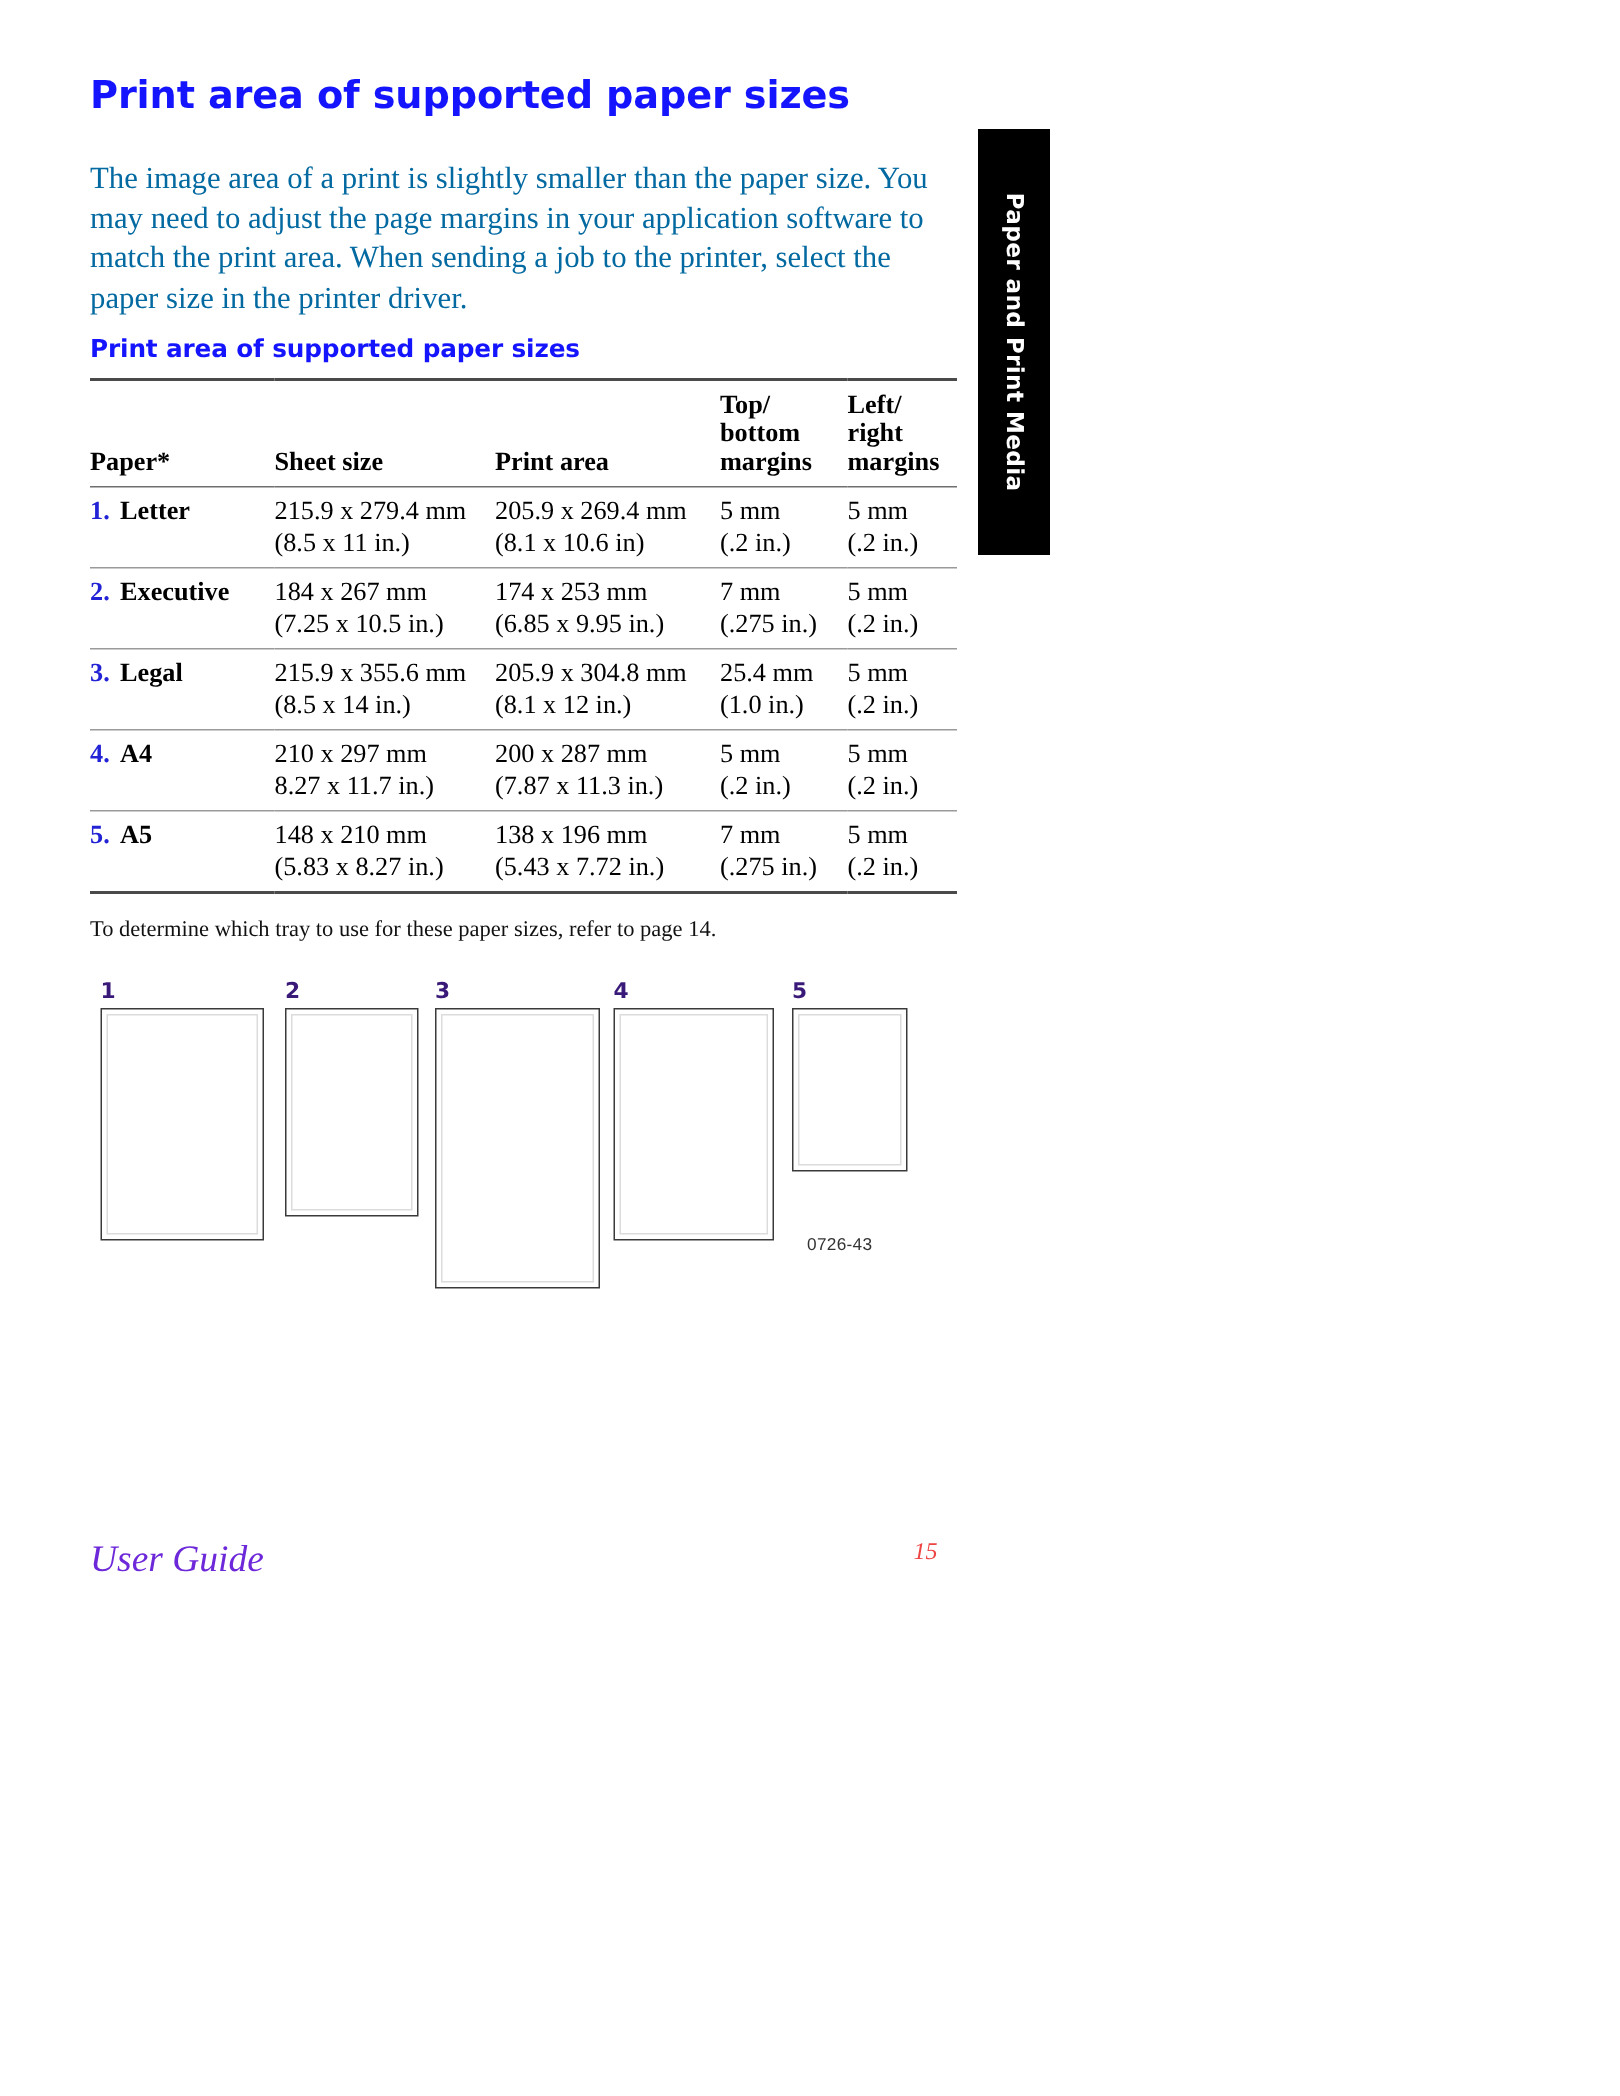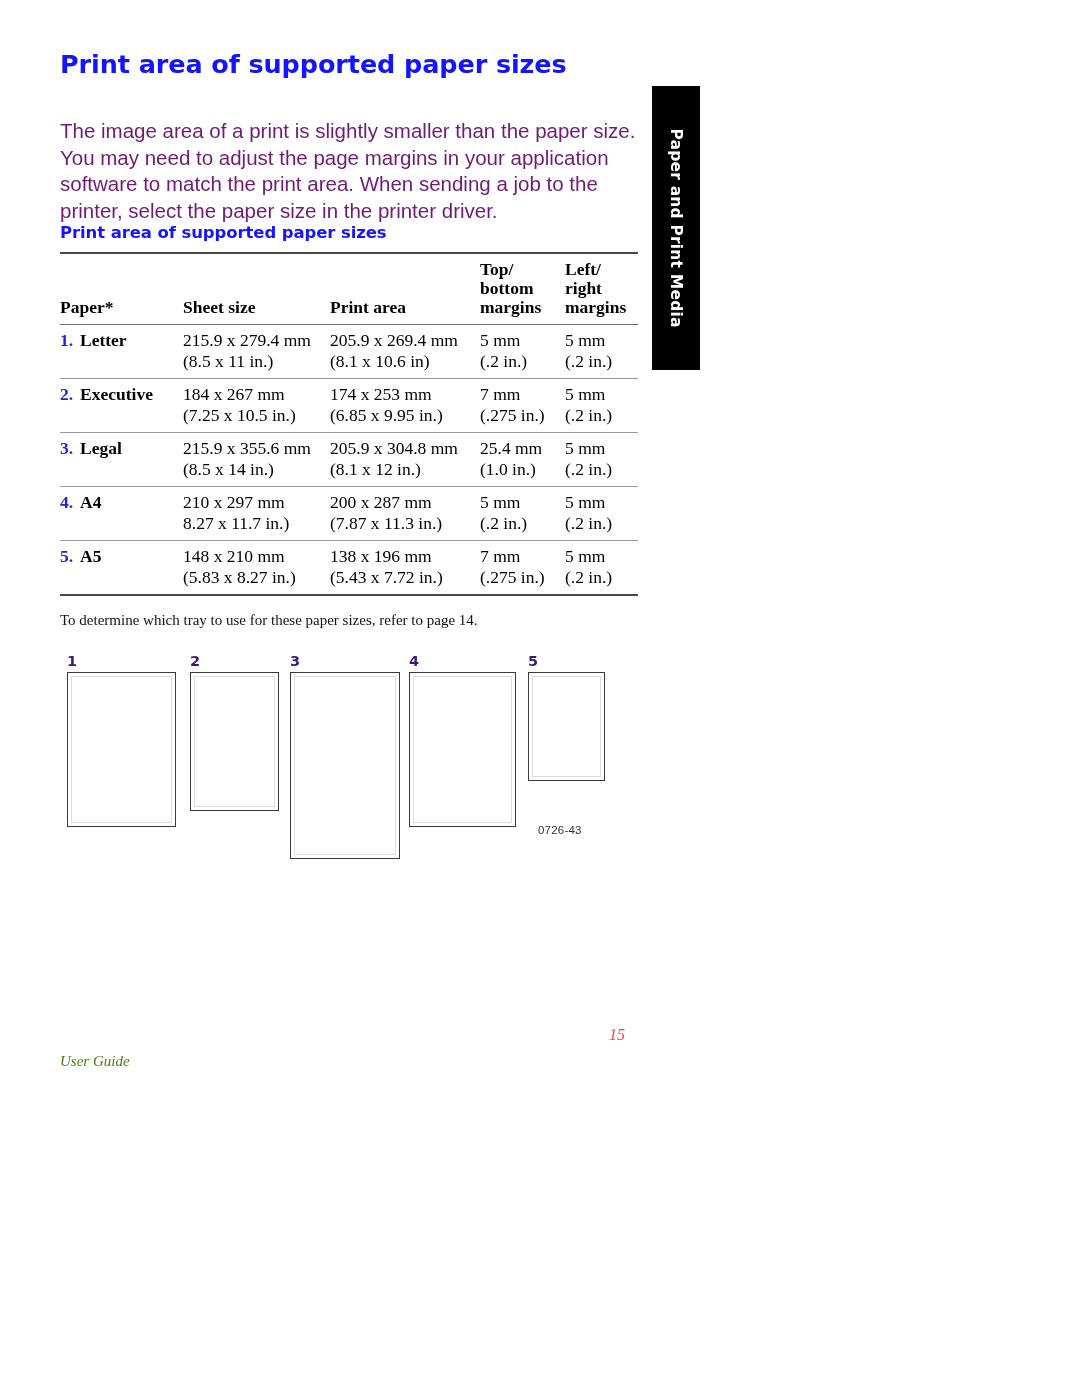--- a/index.html
+++ b/index.html
@@ -29,26 +29,26 @@
     font-weight: bold;
     color: #1414ff;
     letter-spacing: -0.1px;
     line-height: 1.15;
   }
 
   
   .intro {
     position: absolute;
     left: 60px;
-    top: 118px;
+    top: 106px;
     width: 580px;
-    font-family: Liberation Sans, sans-serif;
+    font-family: Liberation Serif, serif;
     font-size: 20.5px;
     line-height: 26.5px;
-    color: #701a75;
+    color: #0369a1;
   }
 
   
   .sub-title {
     position: absolute;
     left: 60px;
     top: 223px;
     width: 560px;
     font-family: "DejaVu Sans", sans-serif;
     font-size: 16.5px;
@@ -194,23 +194,22 @@
     letter-spacing: 0.2px;
   }
 
   
   .footer-left {
     position: absolute;
     left: 60px;
     top: 1026px;
     font-family: "Liberation Serif", serif;
     font-style: italic;
-    font-size: 15px;
-    color: #4d7c0f;
-    margin-top: 27px;
+    font-size: 25px;
+    color: #6d28d9;
   }
   .footer-page {
     position: absolute;
     left: 609px;
     top: 1026px;
     font-family: "Liberation Serif", serif;
     font-style: italic;
     font-size: 16px;
     color: #ef4444;
   }

